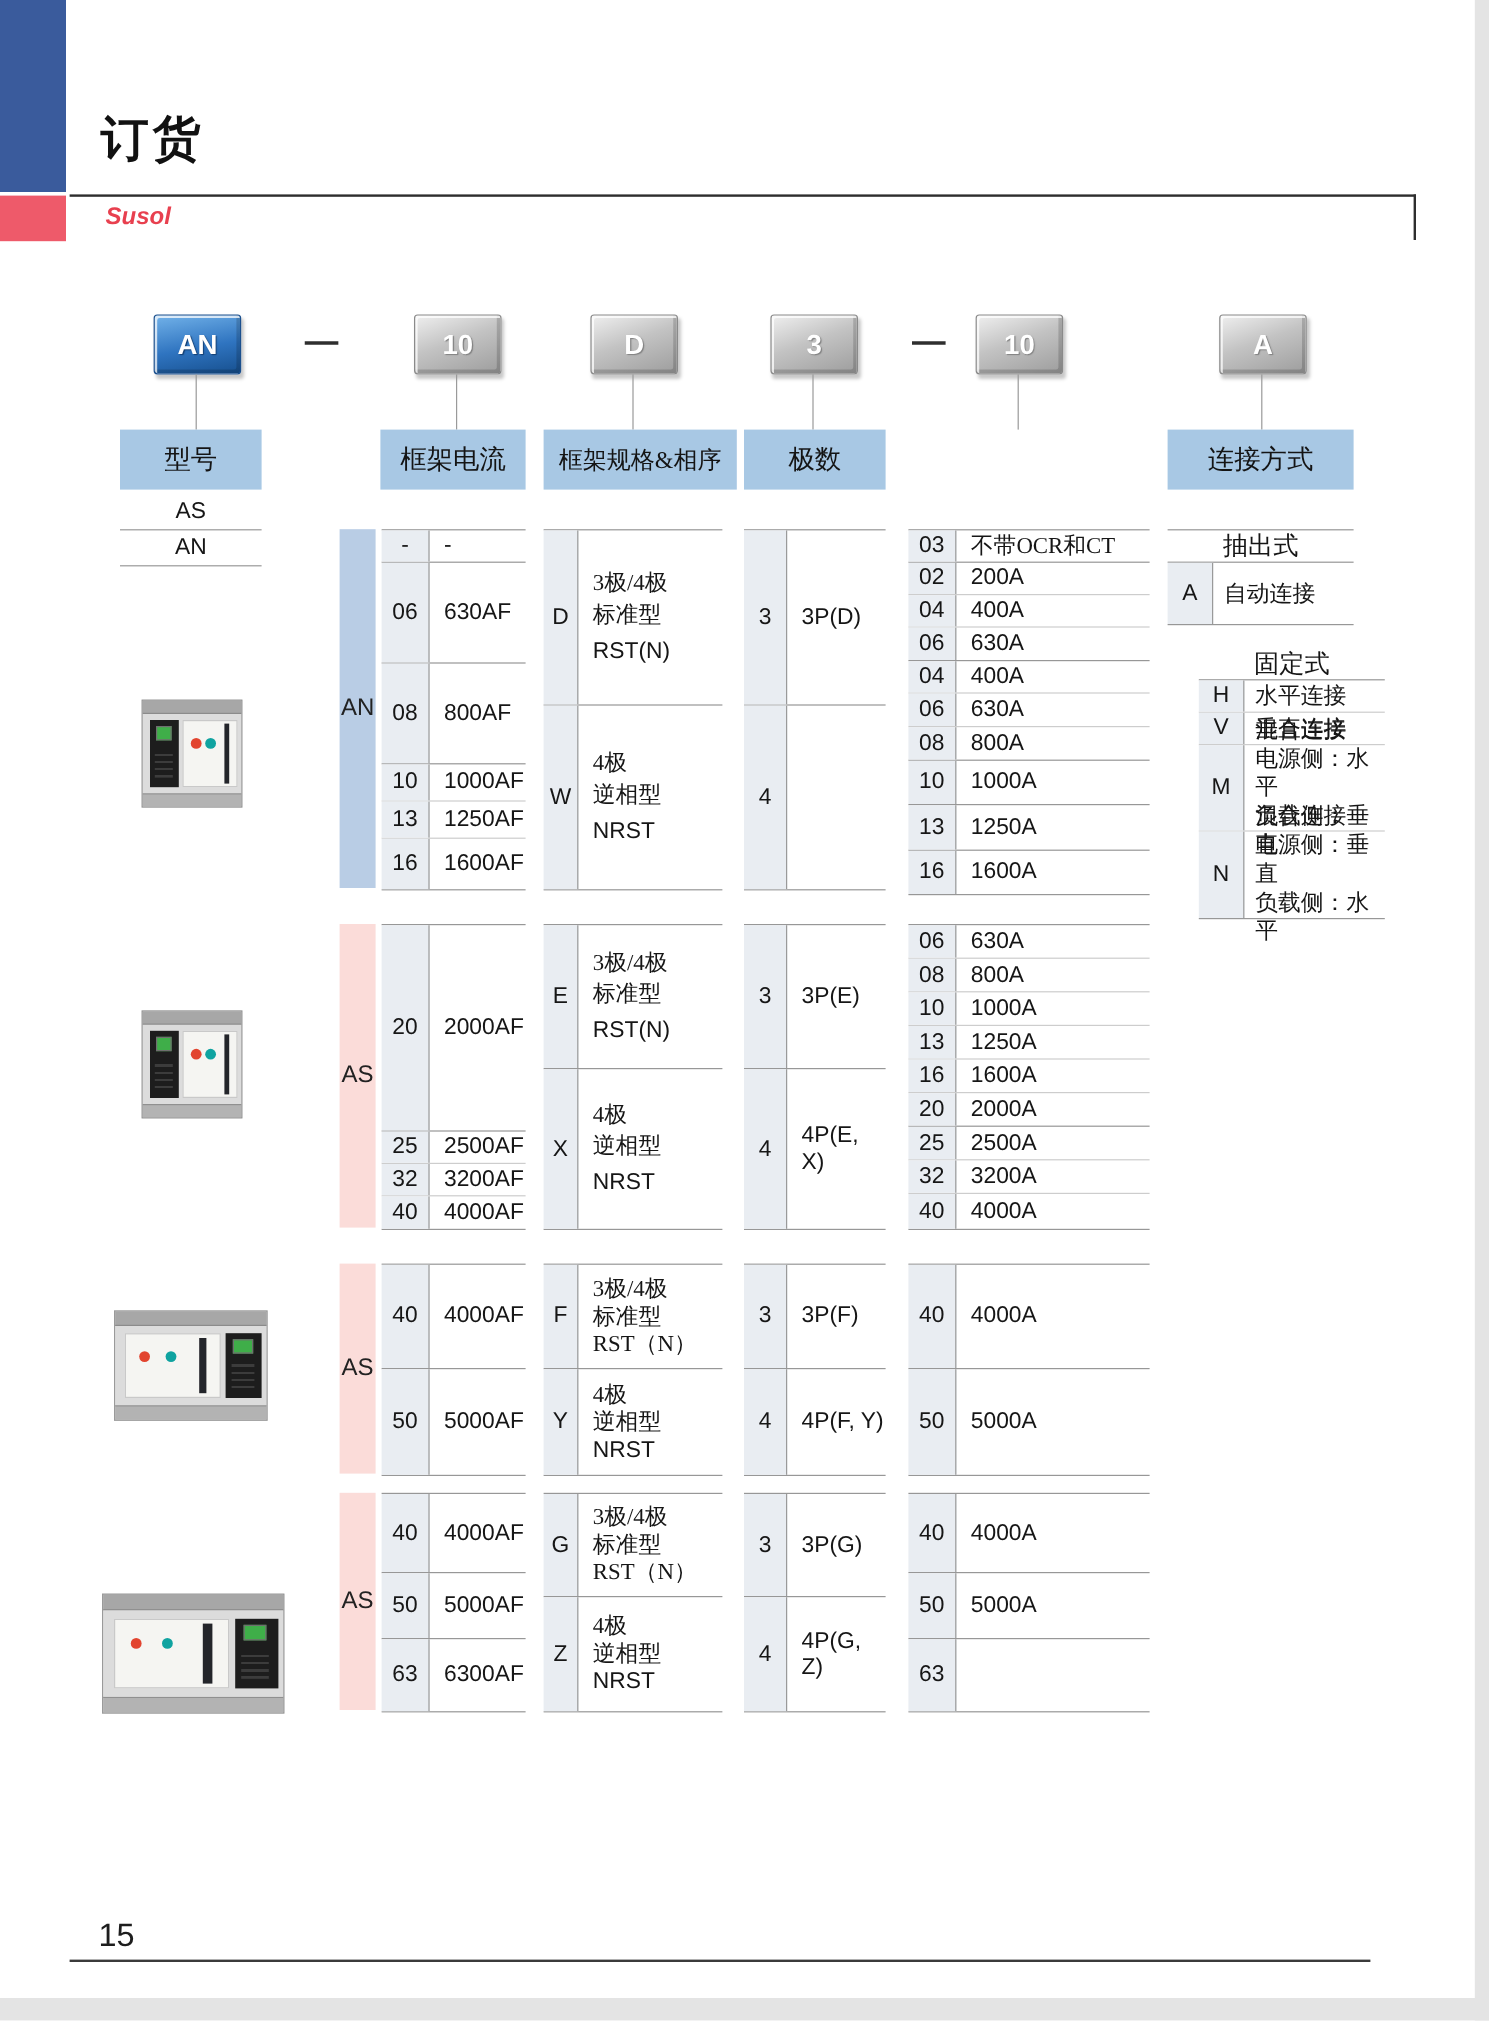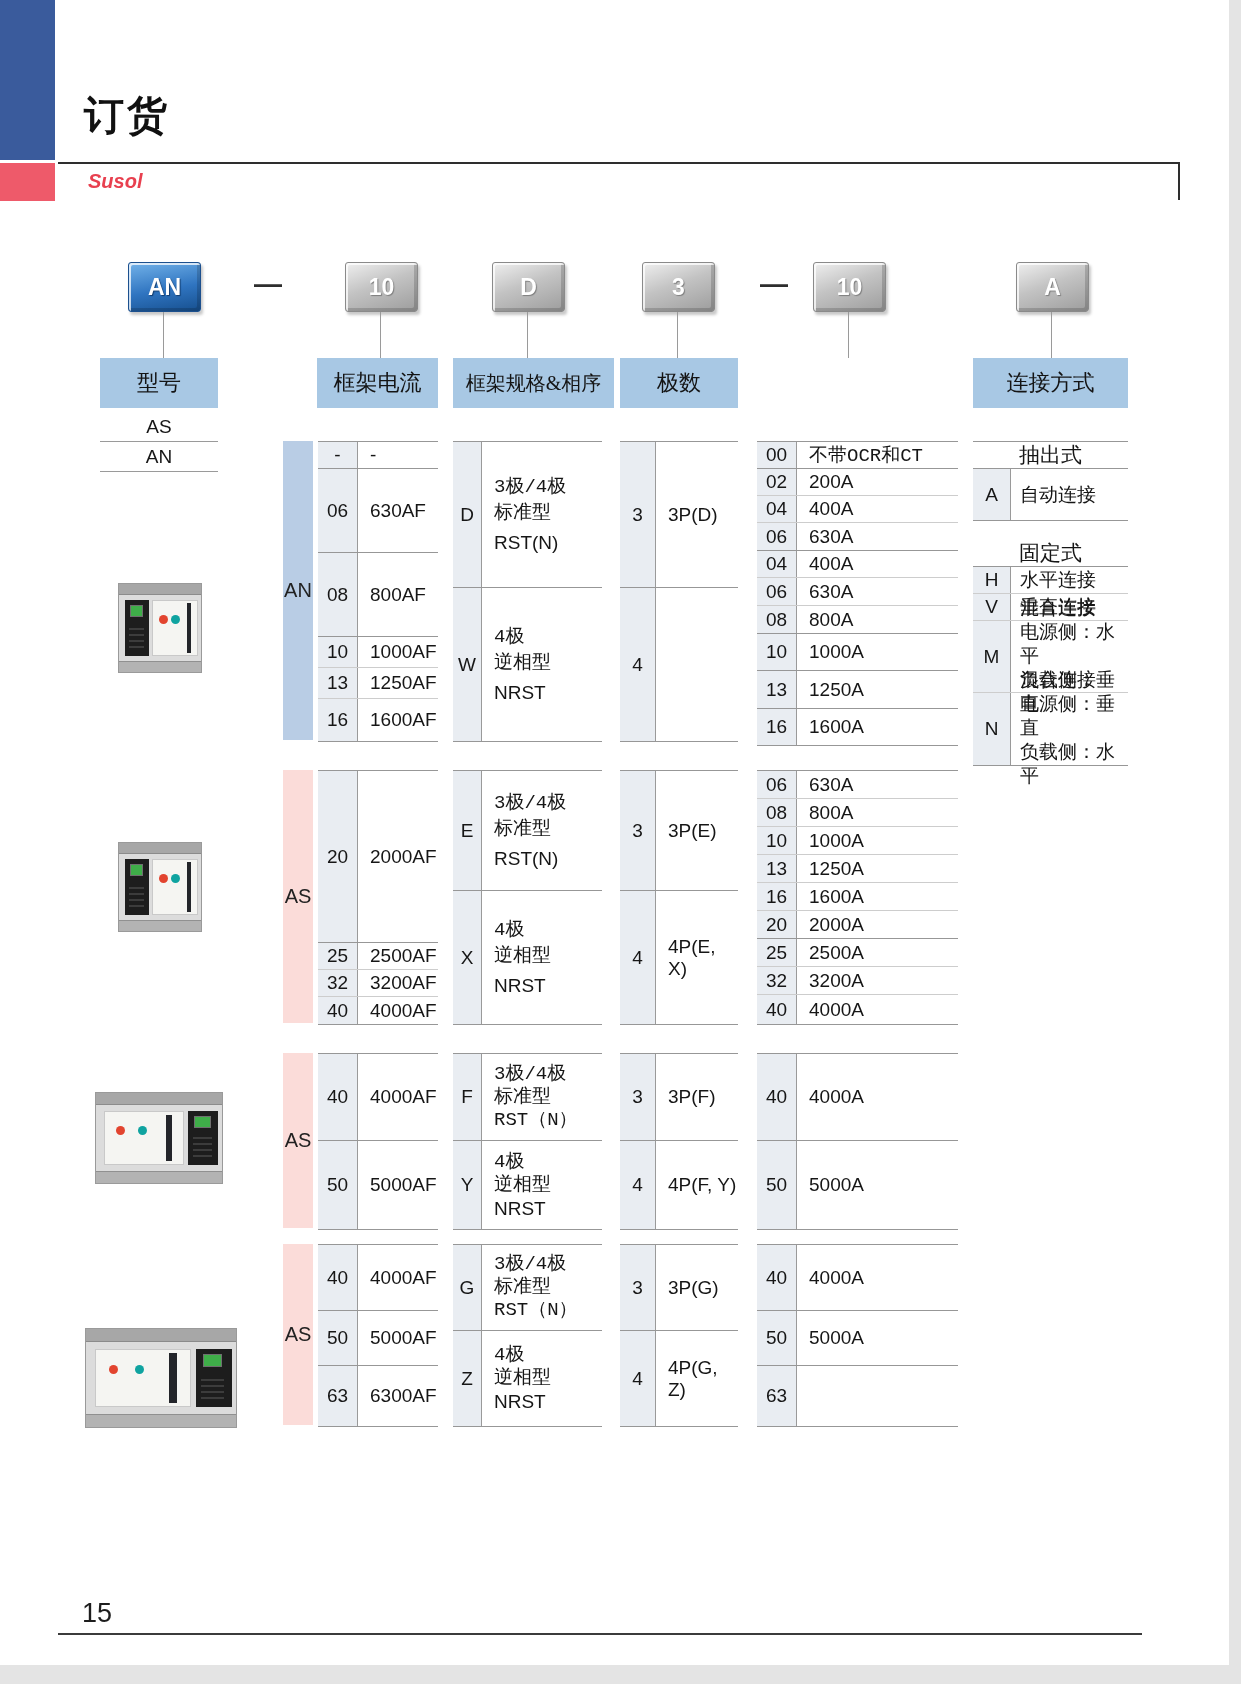--- a/index.html
+++ b/index.html
@@ -1,19 +1,19 @@
 <!DOCTYPE html>
 <html><head>
 <meta charset="utf-8">
 <style>
   *{margin:0;padding:0;box-sizing:border-box}
   html,body{background:#fff}
   #page{position:relative;width:1241px;height:1684px;background:#fff;overflow:hidden;
         font-family:"Liberation Sans","DejaVu Sans",sans-serif;color:#161616}
-  .cn{font-family:Liberation Mono, monospace}
+  .cn{font-family:Liberation Serif, serif}
 
   
   .blue-block{position:absolute;left:0;top:0;width:55px;height:160px;background:#3a5b9c}
   .red-block{position:absolute;left:0;top:163px;width:55px;height:38px;background:#ee5a6a}
   .kicker{position:absolute;left:84px;top:88px;font-size:40px;font-weight:bold;letter-spacing:3px;color:#111}
   .toprule{position:absolute;left:58px;top:162px;width:1122px;height:2px;background:#2e2e2e}
   .toprule-tick{position:absolute;left:1178px;top:162px;width:2px;height:38px;background:#2e2e2e}
   .brand{position:absolute;left:88px;top:170px;font-size:20px;font-weight:bold;font-style:italic;color:#e8404f}
   .doc-title{position:absolute;left:117px;top:190px;font-size:37px;font-weight:bold;color:#0e0e0e}
 
@@ -175,21 +175,21 @@
         <div class="code">3</div>
         <div class="val">3P(D)</div>
       </div>
     <div class="trow" style="height:153px">
         <div class="code">4</div>
       </div>
   </div>
 
   <div class="tbl rc" style="left:757px;top:441px;width:201px">
     <div class="trow seps" style="height:27px">
-        <div class="code">00</div>
+        <div class="code">03</div>
         <div class="val cn">不带OCR和CT</div>
       </div>
     <div class="trow sepl" style="height:27px">
         <div class="code">02</div>
         <div class="val">200A</div>
       </div>
     <div class="trow sepl" style="height:27px">
         <div class="code">04</div>
         <div class="val">400A</div>
       </div>
@@ -225,21 +225,21 @@
 
   <div class="tbl cx" style="left:973px;top:441px;width:155px">
     <div class="trow seps" style="height:27px">
         <div class="sub">抽出式</div>
       </div>
     <div class="trow" style="height:51px">
         <div class="code">A</div>
         <div class="val cn">自动连接</div>
       </div>
   </div>
-  <div class="tbl cx" style="left:973px;top:540px;width:155px;border-top:0">
+  <div class="tbl cx" style="left:999px;top:540px;width:155px;border-top:0">
     <div class="trow seps" style="height:27px">
         <div class="sub">固定式</div>
       </div>
     <div class="trow sepl" style="height:27px">
         <div class="code">H</div>
         <div class="val cn">水平连接</div>
       </div>
     <div class="trow sepl" style="height:27px">
         <div class="code">V</div>
         <div class="val cn">垂直连接</div>

